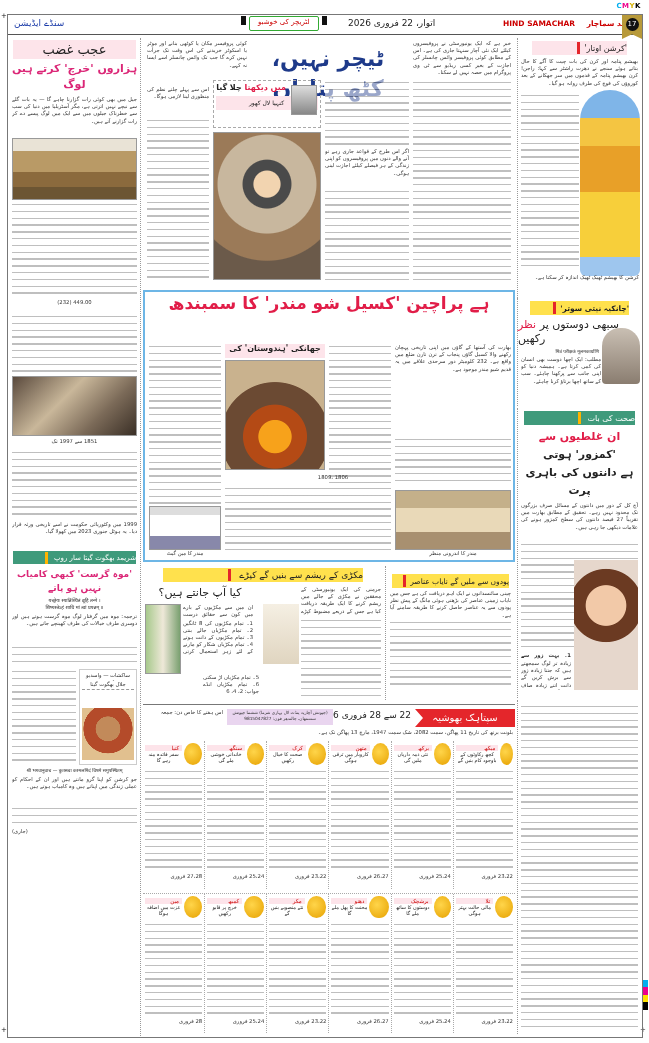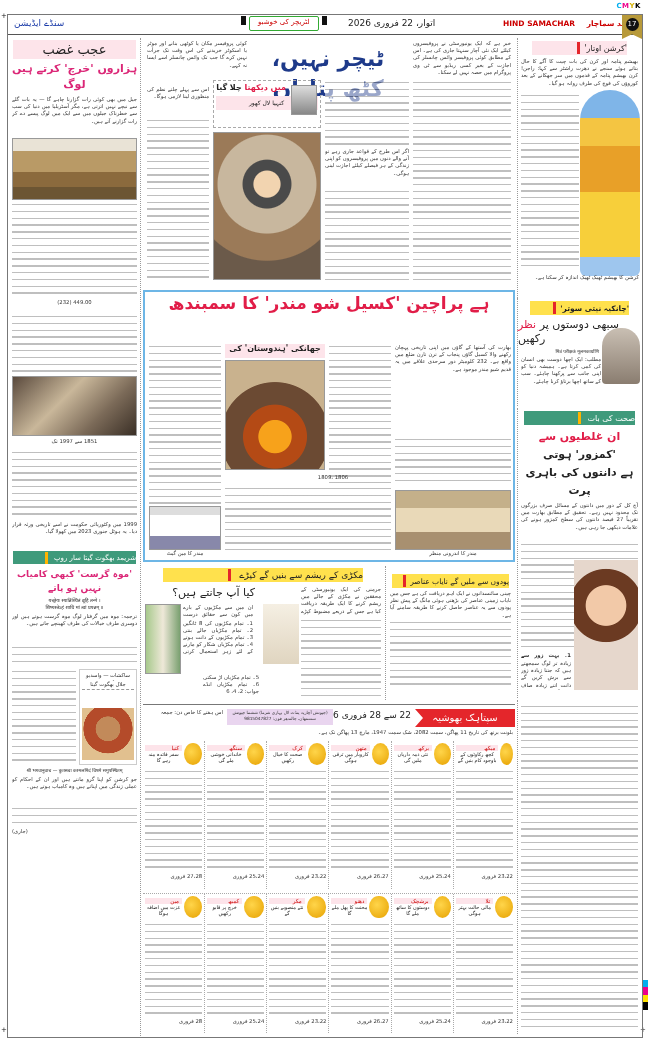--- a/index.html
+++ b/index.html
@@ -172,21 +172,21 @@
   <div class="txt" style="margin:0 70px 0 3px;height:8px;font-weight:bold">1۔ بہت زور سے برش کرنا</div>
   <div class="txt" style="margin:0 70px 0 3px;height:30px">زیادہ تر لوگ سمجھتے ہیں کہ جتنا زیادہ زور سے برش کریں گے دانت اتنے زیادہ صاف ہوں گے۔</div>
   <div class="abs" style="left:56px;top:152px;width:64px;height:130px;background:radial-gradient(circle at 50% 35%,#f2c9a8 0 22%,#6b3a22 23% 40%,#e6d7cc 41%)" title="دانت صاف کرتی خاتون"></div>
 </div>
 
 <div class="abs" style="left:143px;top:566px;width:240px;height:134px">
   <div class="ribbon" style="margin:2px 20px;height:14px;background:#ffe14d;font-size:9px">
     <span>مکڑی کے ریشم سے بنیں گے کپڑے</span>
       <span class="bar" style="margin-right:8px"></span>
   </div>
-  <div class="abs" style="left:2px;top:20px;width:110px;text-align:right;direction:rtl;font-size:11px">کیا آپ جانتے ہیں؟</div>
+  <div class="abs" style="left:2px;top:20px;width:110px;text-align:center;direction:rtl;font-size:11px">کیا آپ جانتے ہیں؟</div>
   <div class="abs txt" style="left:40px;top:38px;width:70px;height:14px">ان میں سے مکڑیوں کے بارے میں کون سے حقائق درست ہیں؟</div>
   <div class="abs photo" style="left:2px;top:38px;width:36px;height:70px;background:linear-gradient(90deg,#a7c98c,#eee8d8 50%,#7aa070)" title="ریشم کا کیڑا"></div>
   <div class="abs" style="left:40px;top:54px;width:70px">
     <div class="txt" style="height:7px">1۔ تمام مکڑیوں کی 8 ٹانگیں ہوتی ہیں۔</div>
     <div class="txt" style="height:7px">2۔ تمام مکڑیاں جالے بنتی ہیں۔</div>
     <div class="txt" style="height:7px">3۔ تمام مکڑیوں کے دانت ہوتے ہیں۔</div>
     <div class="txt" style="height:14px">4۔ تمام مکڑیاں شکار کو مارنے کے لئے زہر استعمال کرتی ہیں۔</div>
   </div>
   <div class="abs" style="left:120px;top:38px;width:36px;height:60px;background:linear-gradient(#f5efe3,#e0d5c0)"></div>
   <div class="abs txt" style="left:158px;top:20px;width:80px;height:30px">جرمنی کی ایک یونیورسٹی کے محققین نے مکڑی کے جالے میں ریشم کرنے کا ایک طریقہ دریافت کیا ہے جس کے ذریعے مضبوط کپڑے بنائے جا سکتے ہیں۔</div>

